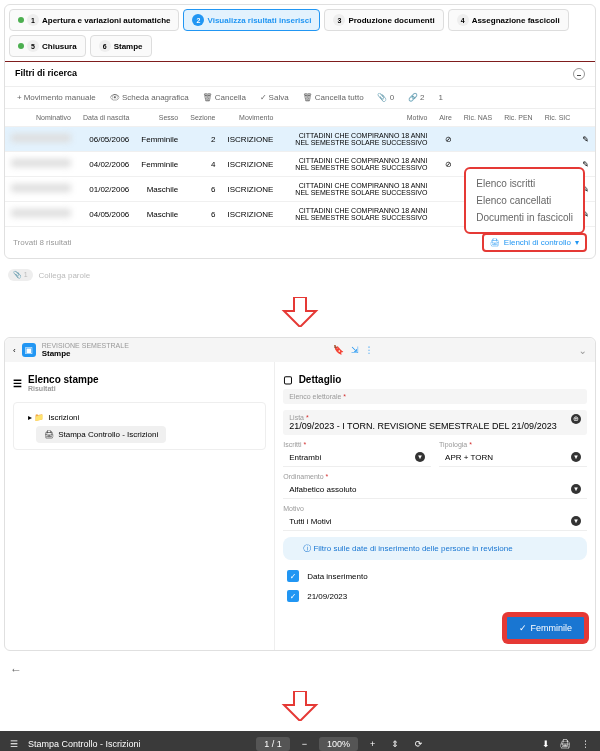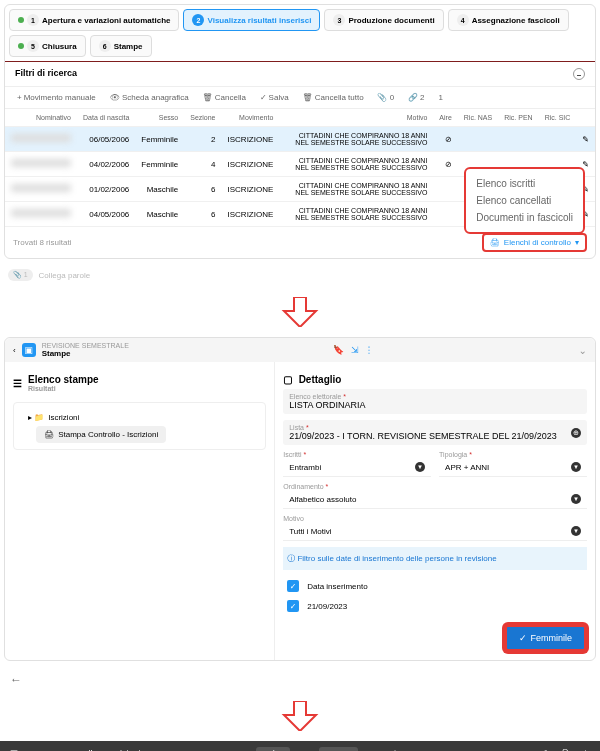--- a/index.html
+++ b/index.html
@@ -33,21 +33,21 @@
   .sub-txt { font-size: 7px; color: #999; }
   .tree-item { padding: 4px 8px; font-size: 8px; display: flex; align-items: center; gap: 4px; }
   .tree-chip { background: #f0f0f0; padding: 4px 8px; border-radius: 4px; font-size: 8px; margin-left: 16px; display: inline-flex; align-items: center; gap: 4px; }
   .field-grp { margin-bottom: 6px; position: relative; }
   .field-label { font-size: 7px; color: #999; }
   .field-val { font-size: 8px; padding: 4px 6px; border-bottom: 1px solid #eee; display: flex; justify-content: space-between; align-items: center; }
   .field-readonly { background: #f5f5f5; padding: 4px 6px; border-radius: 3px; }
   .field-row { display: flex; gap: 8px; }
   .field-row > div { flex: 1; }
   .chip-dot { width: 10px; height: 10px; border-radius: 50%; background: #333; color: #fff; display: inline-flex; align-items: center; justify-content: center; font-size: 7px; }
-  .info-banner { background: #e8f4fc; padding: 6px 4px; border-radius: 0; font-size: 8px; color: #1976d2; margin: 6px 0; }
+  .info-banner { background: #e8f4fc; padding: 6px 20px; border-radius: 8px; font-size: 8px; color: #1976d2; margin: 6px 0; }
   .checkbox { width: 12px; height: 12px; background: #2196f3; border-radius: 2px; color: #fff; display: inline-flex; align-items: center; justify-content: center; font-size: 8px; }
   .confirm-btn { background: #1976d2; color: #fff; padding: 6px 12px; border-radius: 4px; font-size: 9px; display: inline-flex; align-items: center; gap: 4px; cursor: pointer; float: right; border: 3px solid #e53935; outline: 2px solid transparent; box-shadow: 0 0 0 2px #e53935; }
   .confirm-wrap { text-align: right; margin-top: 8px; }
   .back-arrow { padding: 6px 10px; font-size: 12px; color: #666; cursor: pointer; }
   .pdf-bar { background: #3a3a3a; color: #fff; padding: 6px 10px; font-size: 9px; display: flex; align-items: center; gap: 10px; }
   .pdf-controls { display: flex; align-items: center; gap: 8px; margin: 0 auto; font-size: 9px; }
   .pdf-ctrl { cursor: pointer; padding: 2px 4px; }
   .pdf-zoom { background: #555; padding: 2px 8px; border-radius: 3px; }
   .pdf-right { display: flex; gap: 10px; }
   .hdr-strip { background: #f5f5f5; padding: 4px 8px; font-size: 8px; display: flex; align-items: center; gap: 6px; border-radius: 6px 6px 0 0; }
@@ -231,44 +231,43 @@
       </div>
     </div>
     <div style="flex:1.2;padding:8px">
       <div class="section-hdr">
         <span>▢</span>
         <span>Dettaglio</span>
       </div>
       <div class="field-grp">
         <div class="field-readonly">
           <div class="field-label"><span>Elenco elettorale</span> <span class="req">*</span></div>
-          <div>LISTA ORDINARIA</div>
         </div>
       </div>
       <div class="field-grp">
-        <div class="field-readonly" style="display:flex;justify-content:space-between;align-items:center">
+        <div class="field-readonly" style="display:flex;justify-content:space-between;align-items:flex-start">
           <div>
             <div class="field-label"><span>Lista</span> <span class="req">*</span></div>
             <div>21/09/2023 - I TORN. REVISIONE SEMESTRALE DEL 21/09/2023</div>
           </div>
           <span class="chip-dot">⊕</span>
         </div>
       </div>
       <div class="field-row">
         <div class="field-grp">
           <div class="field-label"><span>Iscritti</span> <span class="req">*</span></div>
           <div class="field-val">
               <span>Entrambi</span>
               <span class="chip-dot">▾</span>
             </div>
         </div>
         <div class="field-grp">
           <div class="field-label"><span>Tipologia</span> <span class="req">*</span></div>
           <div class="field-val">
-              <span>APR + ANNI</span>
+              <span>APR + TORN</span>
               <span class="chip-dot">▾</span>
             </div>
         </div>
       </div>
       <div class="field-grp">
         <div class="field-label"><span>Ordinamento</span> <span class="req">*</span></div>
         <div class="field-val">
             <span>Alfabetico assoluto</span>
             <span class="chip-dot">▾</span>
           </div>

